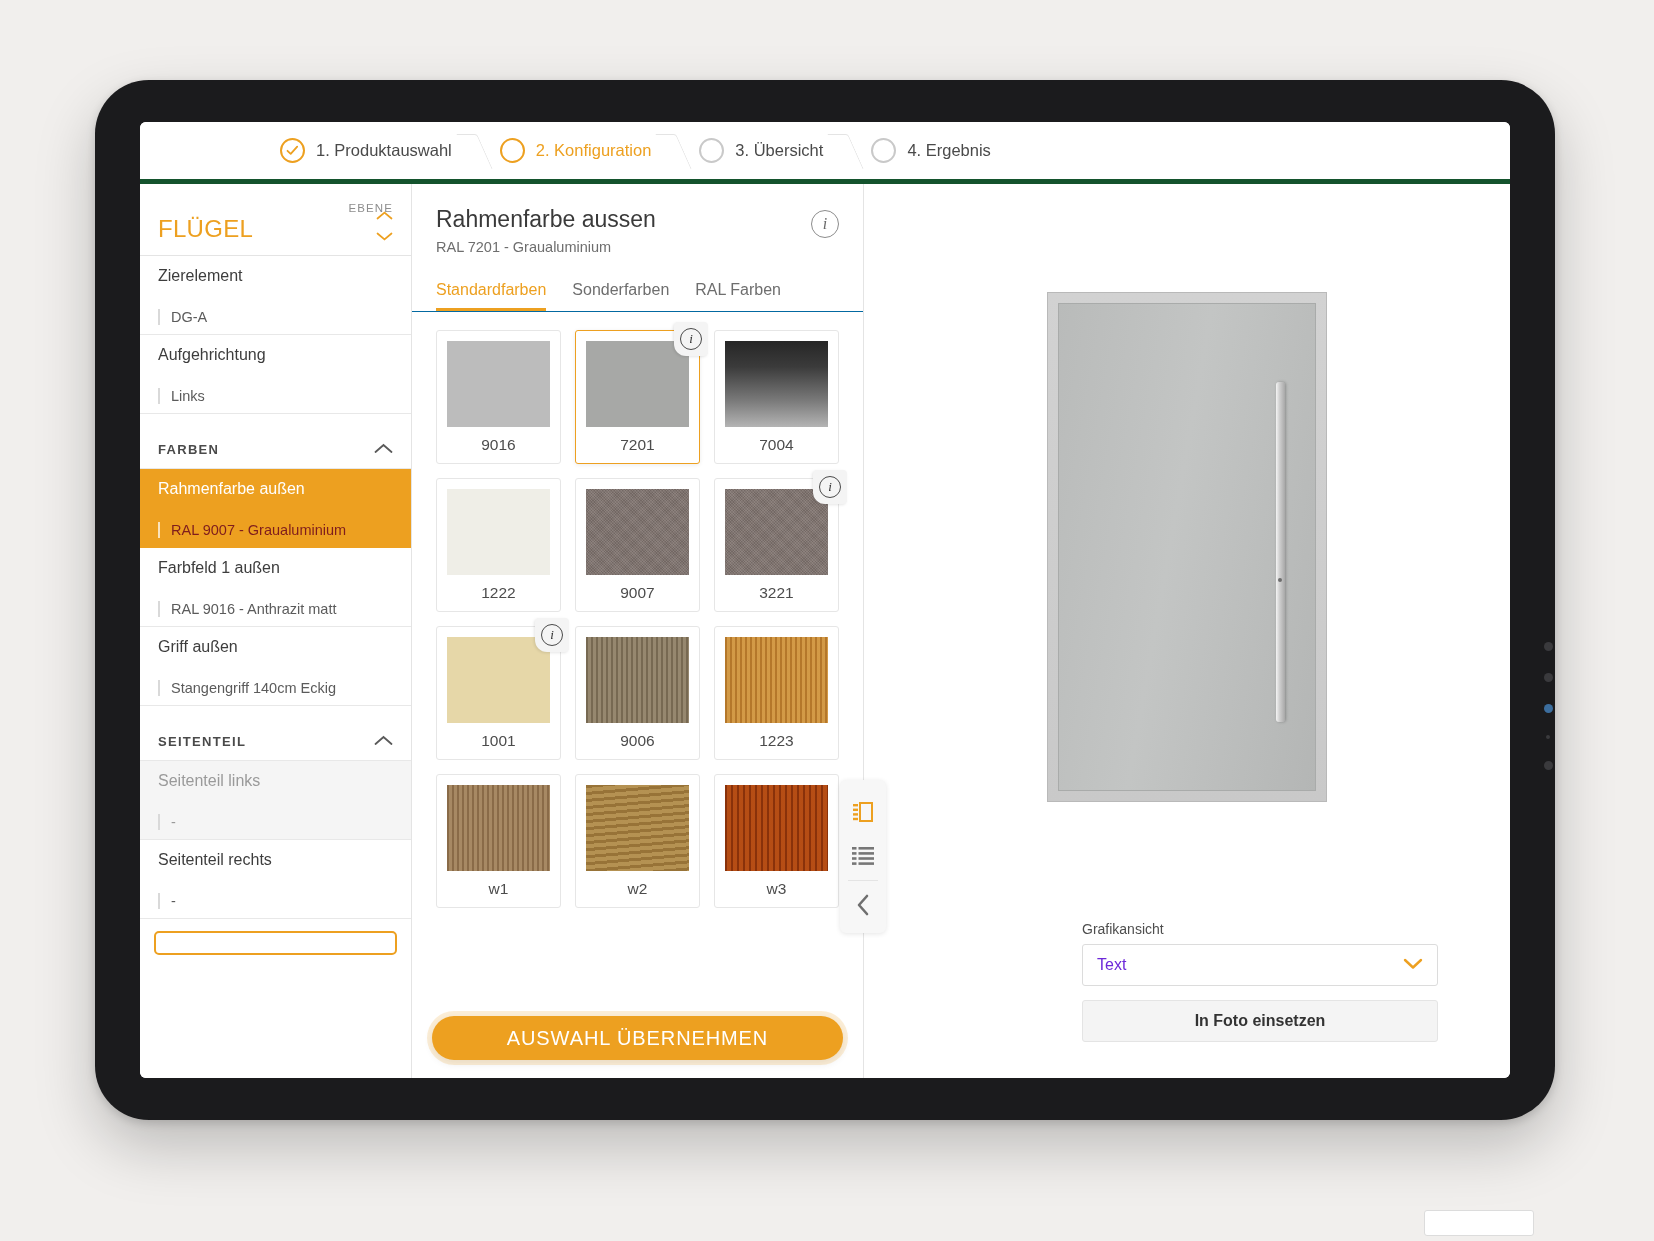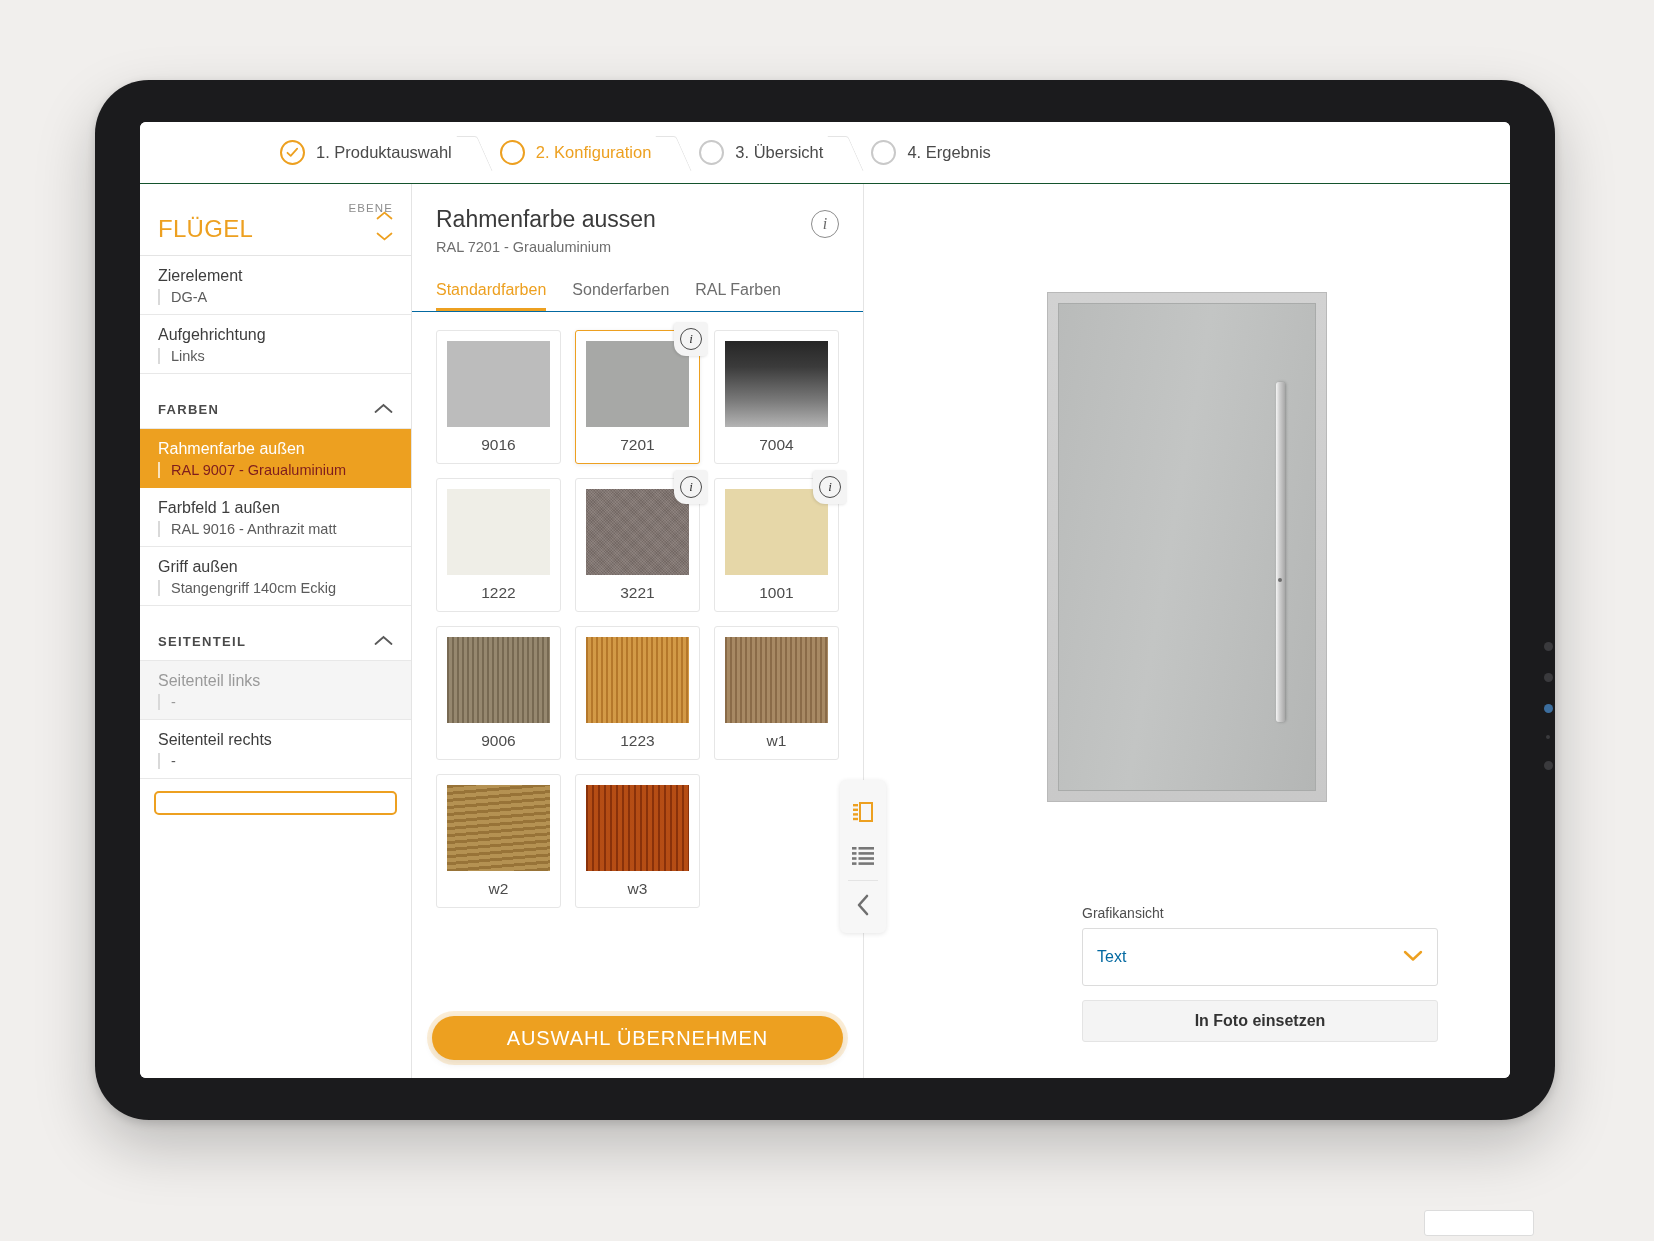--- a/index.html
+++ b/index.html
@@ -35,21 +35,21 @@
   .cam-dots { position:absolute; right:-1px; top:540px; width:14px; }
   .cam-dot { width:9px;height:9px;border-radius:50%;background:#3a3a3d;margin:22px 0 22px 2px; }
   .cam-dot.blue { background:#3c6e9e; }
   .cam-dot.tiny { width:4px;height:4px;margin-left:4px; }
 
   
   .stepper {
     position: relative;
     height: 62px;
     background: #fff;
-    border-bottom: 1px solid #14532d;
+    border-bottom: 5px solid #14532d;
     display: flex;
     align-items: center;
     padding-left: 140px;
   }
   .step { display:flex; align-items:center; gap:11px; }
   .step-circle {
     width: 25px; height: 25px; border-radius: 50%;
     border: 2px solid #c9c9c9;
     display: flex; align-items: center; justify-content: center;
     flex: 0 0 auto;
@@ -91,21 +91,21 @@
   .ebene-kicker { font-size: 11.5px; letter-spacing: 1.1px; color:#8d8d8d; text-transform: uppercase; text-align: right; }
   .ebene-value { font-size: 24px; color:#eda020; letter-spacing: 0.3px; margin-top: 1px; }
   .ebene-arrows {
     position:absolute; right: 18px; top: 22px;
     display:flex; flex-direction:column; gap:3px; align-items:center;
   }
 
   .srow { padding: 11px 18px 9px 18px; border-bottom: 1px solid #e8e8e8; }
   .srow-label { font-size: 16px; color: #3d3d3d; }
   .srow-value {
-    font-size: 14.5px; color:#5b5b5b; margin-top: 4px;
+    font-size: 14.5px; color:#5b5b5b; margin-top: 24px;
     border-left: 2.5px solid #d9d9d9; padding-left: 11px;
   }
   .group-head {
     display:flex; align-items:center; justify-content:space-between;
     padding: 26px 18px 10px 18px;
     border-bottom: 1px solid #e8e8e8;
   }
   .group-title { font-size: 13px; letter-spacing: 1.3px; color:#4a4a4a; font-weight: bold; }
   .srow.selected { background: #eda020; border-bottom-color: #eda020; }
   .srow.selected .srow-label { color:#fff; }
@@ -222,23 +222,23 @@
     background:#f7f7f7; border-radius: 6px;
     box-shadow: 0 1px 5px rgba(0,0,0,0.10);
     padding: 10px 0 6px 0;
   }
   .side-tool { height: 44px; display:flex; align-items:center; justify-content:center; cursor:pointer; }
   .side-tools .divider { height:1px; background:#e4e4e4; margin: 2px 8px; }
 
   .graf-block { position:absolute; right: 72px; bottom: 36px; width: 356px; }
   .graf-label { font-size: 14px; color:#4e4e4e; margin-bottom: 7px; }
   .graf-select {
-    height: 58px; border:1px solid #dcdcdc; border-radius: 3px;
+    height: 42px; border:1px solid #dcdcdc; border-radius: 3px;
     background:#fff; display:flex; align-items:center;
-    padding: 0 14px; font-size: 16px; color:#0369a1;
+    padding: 0 14px; font-size: 16px; color:#6d28d9;
     justify-content: space-between; cursor:pointer;
   }
   .photo-btn {
     margin-top: 14px; height: 42px;
     background:#f4f4f4; border:1px solid #e4e4e4; border-radius: 3px;
     display:flex; align-items:center; justify-content:center;
     font-size: 16px; font-weight: bold; color:#333; cursor:pointer;
   }
   .shadow-sheet {
     position:absolute; right: 120px; bottom: 5px; width: 110px; height: 26px;
@@ -402,20 +402,24 @@
             <div class="swatch-card">
               <span class="swatch-chip" style="background:linear-gradient(180deg,#262626 0%,#3b3b3b 30%,#7b7b7b 70%,#b4b4b4 100%);"></span>
               <div class="swatch-code">7004</div>
             </div>
 
             <div class="swatch-card">
               <span class="swatch-chip" style="background:#efeee7;"></span>
               <div class="swatch-code">1222</div>
             </div>
 
+            <div class="swatch-card">
+              <span class="swatch-chip" style="background:#7f736e;background-image:repeating-linear-gradient(45deg,rgba(255,255,255,.10) 0 1px,transparent 1px 2px),repeating-linear-gradient(-45deg,rgba(0,0,0,.10) 0 1px,transparent 1px 2px);"></span>
+              <div class="swatch-code">9007</div>
+            </div>
 
             <div class="swatch-card">
               <span class="swatch-chip" style="background:#80746f;background-image:repeating-linear-gradient(45deg,rgba(255,255,255,.10) 0 1px,transparent 1px 2px),repeating-linear-gradient(-45deg,rgba(0,0,0,.10) 0 1px,transparent 1px 2px);"></span>
               <div class="swatch-code">3221</div>
               <div class="chip-info">
                   <span class="ring">i</span>
                 </div>
             </div>
 
             <div class="swatch-card">

